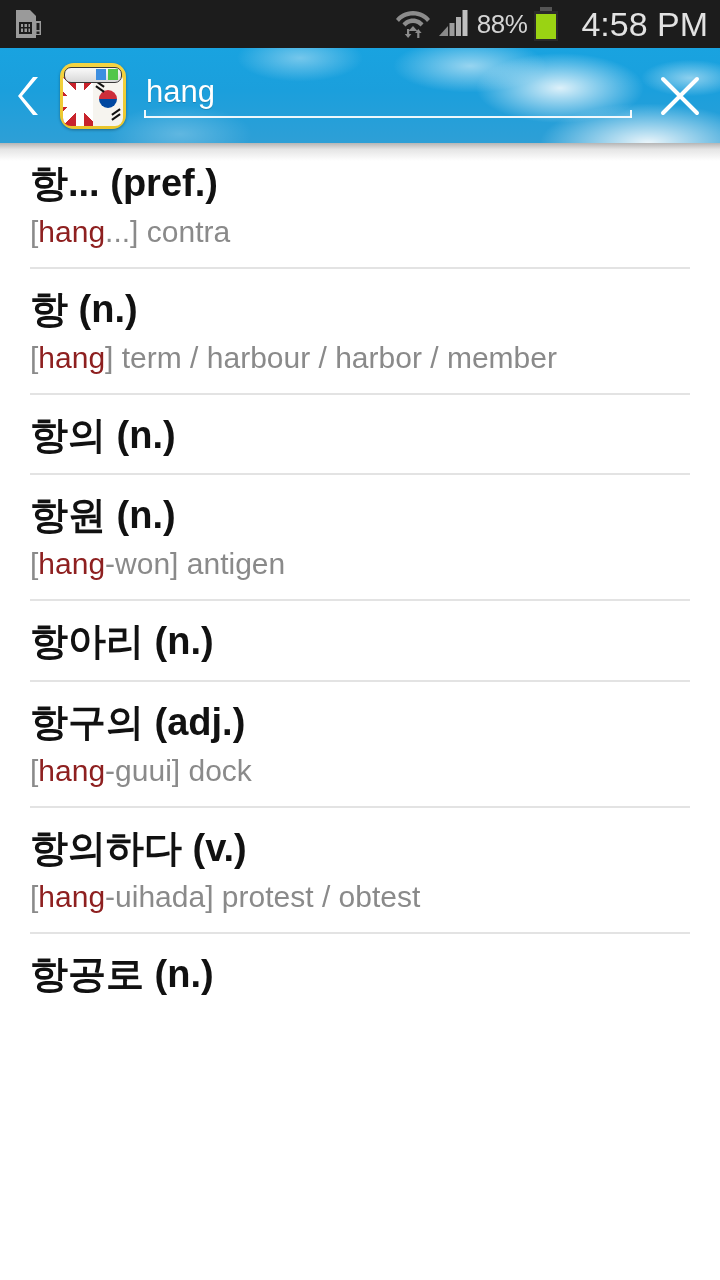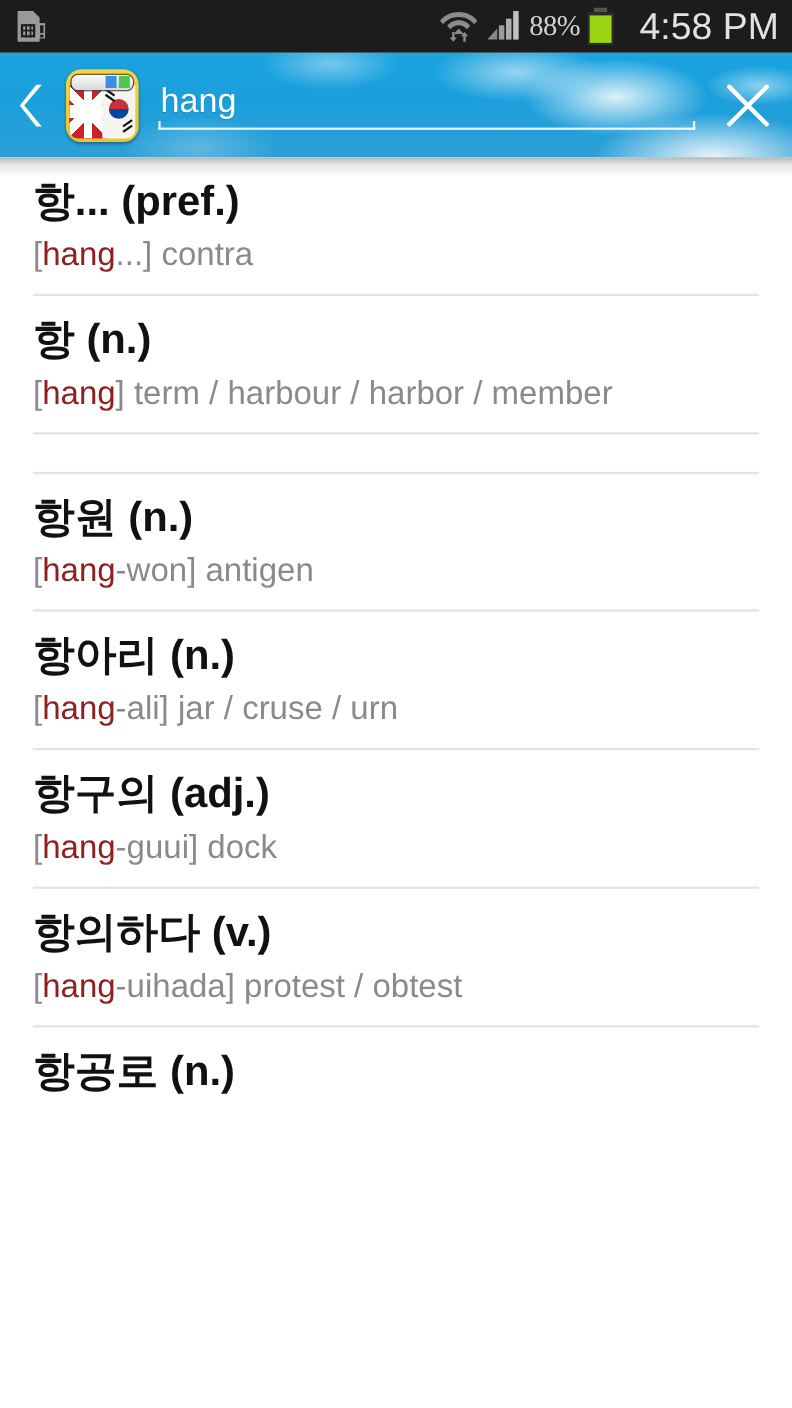--- a/index.html
+++ b/index.html
@@ -15,21 +15,21 @@
   .statusbar{
     position:absolute; top:0; left:0; width:720px; height:48px;
     background:#1c1c1c; display:flex; align-items:center;
     padding:0 12px 0 14px;
   }
   .sb-left{ display:flex; align-items:center; gap:10px; }
   .sb-right{ margin-left:auto; display:flex; align-items:center; gap:6px; }
   .sim-icon{ width:30px; height:32px; position:relative; display:block; }
   .sb-pct{
     color:#d4d4d4; font-size:26px; letter-spacing:-0.5px;
-    font-family:Liberation Serif, serif;
+    font-family:Liberation Sans, sans-serif;
     text-align:center;
   }
   .sb-clock{
     color:#e2e2e2; font-size:34px; letter-spacing:0px; margin-left:16px;
     font-family:"Liberation Sans", sans-serif; font-weight:400;
   }
   .batt{ position:relative; width:26px; height:34px; }
   .batt .cap{
     position:absolute; top:0; left:7px; width:12px; height:4px; background:#545454;
   }
@@ -247,30 +247,30 @@
       <div class="headword">항... (pref.)</div>
       <div class="gloss"><span>[</span><span class="hl">hang</span><span>...]</span><span> contra</span></div>
       <div class="divider"></div>
     </div>
     <div class="entry">
       <div class="headword">항 (n.)</div>
       <div class="gloss"><span>[</span><span class="hl">hang</span><span>]</span><span> term / harbour / harbor / member</span></div>
       <div class="divider"></div>
     </div>
     <div class="entry">
+      <div class="headword">항의 (n.)</div>
       <div class="divider"></div>
     </div>
     <div class="entry">
       <div class="headword">항원 (n.)</div>
       <div class="gloss"><span>[</span><span class="hl">hang</span><span>-won]</span><span> antigen</span></div>
       <div class="divider"></div>
     </div>
     <div class="entry">
       <div class="headword">항아리 (n.)</div>
-      <div class="gloss"><span>[</span><span class="hl">hang</span><span>-ali]</span><span> jar / cruse / urn</span></div>
       <div class="divider"></div>
     </div>
     <div class="entry">
       <div class="headword">항구의 (adj.)</div>
       <div class="gloss"><span>[</span><span class="hl">hang</span><span>-guui]</span><span> dock</span></div>
       <div class="divider"></div>
     </div>
     <div class="entry">
       <div class="headword">항의하다 (v.)</div>
       <div class="gloss"><span>[</span><span class="hl">hang</span><span>-uihada]</span><span> protest / obtest</span></div>

